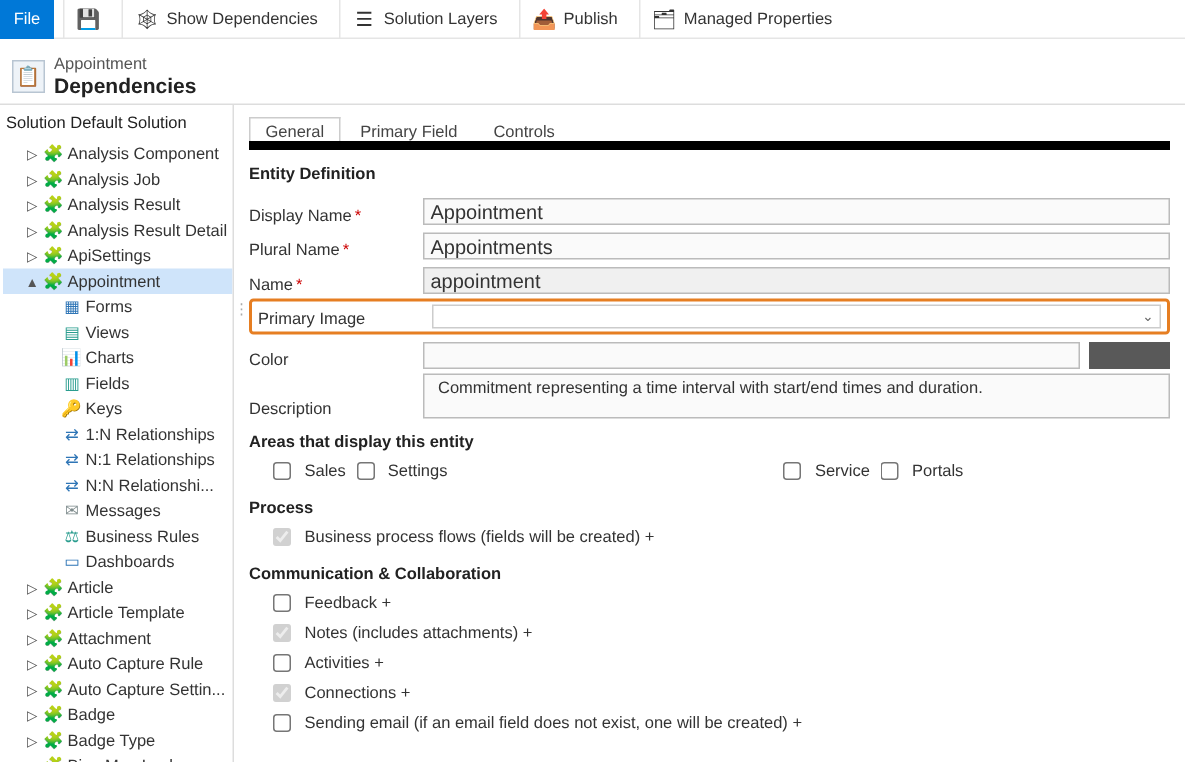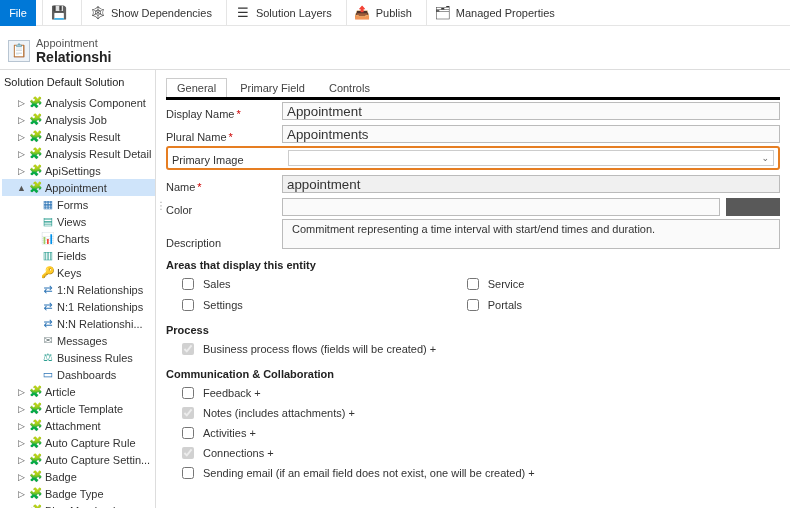--- a/index.html
+++ b/index.html
@@ -17,36 +17,36 @@
   .split{display:flex;height:438px}
   .sidebar{width:156px;border-right:1px solid #ddd;overflow:hidden;font-size:11px;padding-top:4px}
   .solnhdr{font-weight:400;padding:2px 4px 6px 4px;color:#222}
   .tree{padding-left:2px}
   .nd{display:flex;align-items:center;height:17px;white-space:nowrap;overflow:hidden;text-overflow:ellipsis;gap:2px}
   .tw{width:11px;text-align:center;color:#555;font-size:9px}
   .ni{width:14px;height:14px;font-size:11px;display:inline-flex;align-items:center;justify-content:center}
   .sel{background:#cfe4fa}
   .i0{padding-left:14px}.i1{padding-left:26px}
   .cpane{flex:1;padding:8px 10px 0 10px;overflow:hidden;position:relative}
-  .tabs{border-bottom:3px solid #000000;display:flex;height:22px}
+  .tabs{border-bottom:6px solid #000000;display:flex;height:22px}
   .tab{padding:3px 10px;border:1px solid transparent;border-bottom:none;margin-right:2px;color:#444}
   .tab.on{border-color:#ccc;background:#fff}
   .sect{font-weight:600;color:#222;margin:10px 0 8px 0}
   .frow{display:flex;align-items:flex-end;min-height:20px;margin-bottom:3px}
   .flab{width:116px;color:#333}
   .req::after{content:"*";color:#c00;margin-left:2px}
   .fval{flex:1}
   .inp{width:100%;height:18px;border:1px solid #bbb;padding:0 4px;font:11px inherit;background:#fafafa;color:#333}
   .inp.ro{background:#f0f0f0}
   .hl{border:2px solid #e67e22;border-radius:3px;padding:2px 4px}
   .sel-empty{display:flex;align-items:center;justify-content:space-between;width:100%;height:16px;border:1px solid #ccc;background:#fff}
   .color-row{display:flex;align-items:center;gap:6px}
   .color-sw{width:54px;height:18px;background:#595959}
   .areas{display:flex;gap:220px;margin-top:4px}
-  .areas-col{display:flex;flex-direction:column;gap:3px}
+  .areas-col{display:flex;flex-direction:row;gap:3px}
   .ck{display:flex;align-items:center;gap:6px}
   .ck input{width:12px;height:12px}
   .subsect{font-weight:700;color:#222;margin:10px 0 4px 0}
   .indent{padding-left:28px}
   .vgrip{position:absolute;left:156px;top:200px;width:6px;height:20px;color:#aaa;font-size:10px;letter-spacing:-2px}
   .purple{color:#8e44ad}.blue{color:#2e75b6}.teal{color:#2a9d8f}.orange{color:#e67e22}.grey{color:#7f8c8d}.gold{color:#c39b00}
 </style>
 </head>
 <body>
 
@@ -70,21 +70,21 @@
   <div class="tb-item">
       <span class="ico">🗂</span>
       <span>Managed Properties</span>
     </div>
 </div>
 
 <div class="header-row">
   <div class="hdr-ico">📋</div>
   <div class="hdr-txt">
     <div class="t1">Appointment</div>
-    <div class="t2">Relationshi</div>
+    <div class="t2">Dependencies</div>
   </div>
 </div>
 
 <div class="split">
   <div class="sidebar">
     <div class="solnhdr">Solution Default Solution</div>
     <div class="tree" id="tree">
         <div class="nd i0">
           <span class="tw">▷</span>
           <span class="ni purple">🧩</span>
@@ -214,43 +214,44 @@
   </div>
   <div class="vgrip">⋮</div>
 
   <div class="cpane">
     <div class="tabs">
       <div class="tab on">General</div>
       <div class="tab">Primary Field</div>
       <div class="tab">Controls</div>
     </div>
 
+    <div class="sect">Entity Definition</div>
 
     <div class="frow">
         <div class="flab req">Display Name</div>
         <div class="fval"><input class="inp" value="Appointment" style=""></div>
       </div>
     <div class="frow">
         <div class="flab req">Plural Name</div>
         <div class="fval"><input class="inp" value="Appointments" style=""></div>
       </div>
+    <div class="frow">
+        <div class="flab req">Name</div>
+        <div class="fval"><input class="inp ro" readonly="" value="appointment" style=""></div>
+      </div>
+
     <div class="frow hl">
       <div class="flab">Primary Image</div>
       <div class="fval">
         <div class="sel-empty">
             <span></span>
             <span style="font-size:9px;color:#666;margin-right:4px">⌄</span>
           </div>
       </div>
     </div>
-
-    <div class="frow">
-        <div class="flab req">Name</div>
-        <div class="fval"><input class="inp ro" readonly="" value="appointment" style=""></div>
-      </div>
 
     <div class="frow">
         <div class="flab">Color</div>
         <div class="fval color-row">
           <input class="inp" style="flex: 1 1 0%;">
           <div class="color-sw"></div>
         </div>
       </div>
     <div class="frow" style="align-items:flex-end">
         <div class="flab">Description</div>

